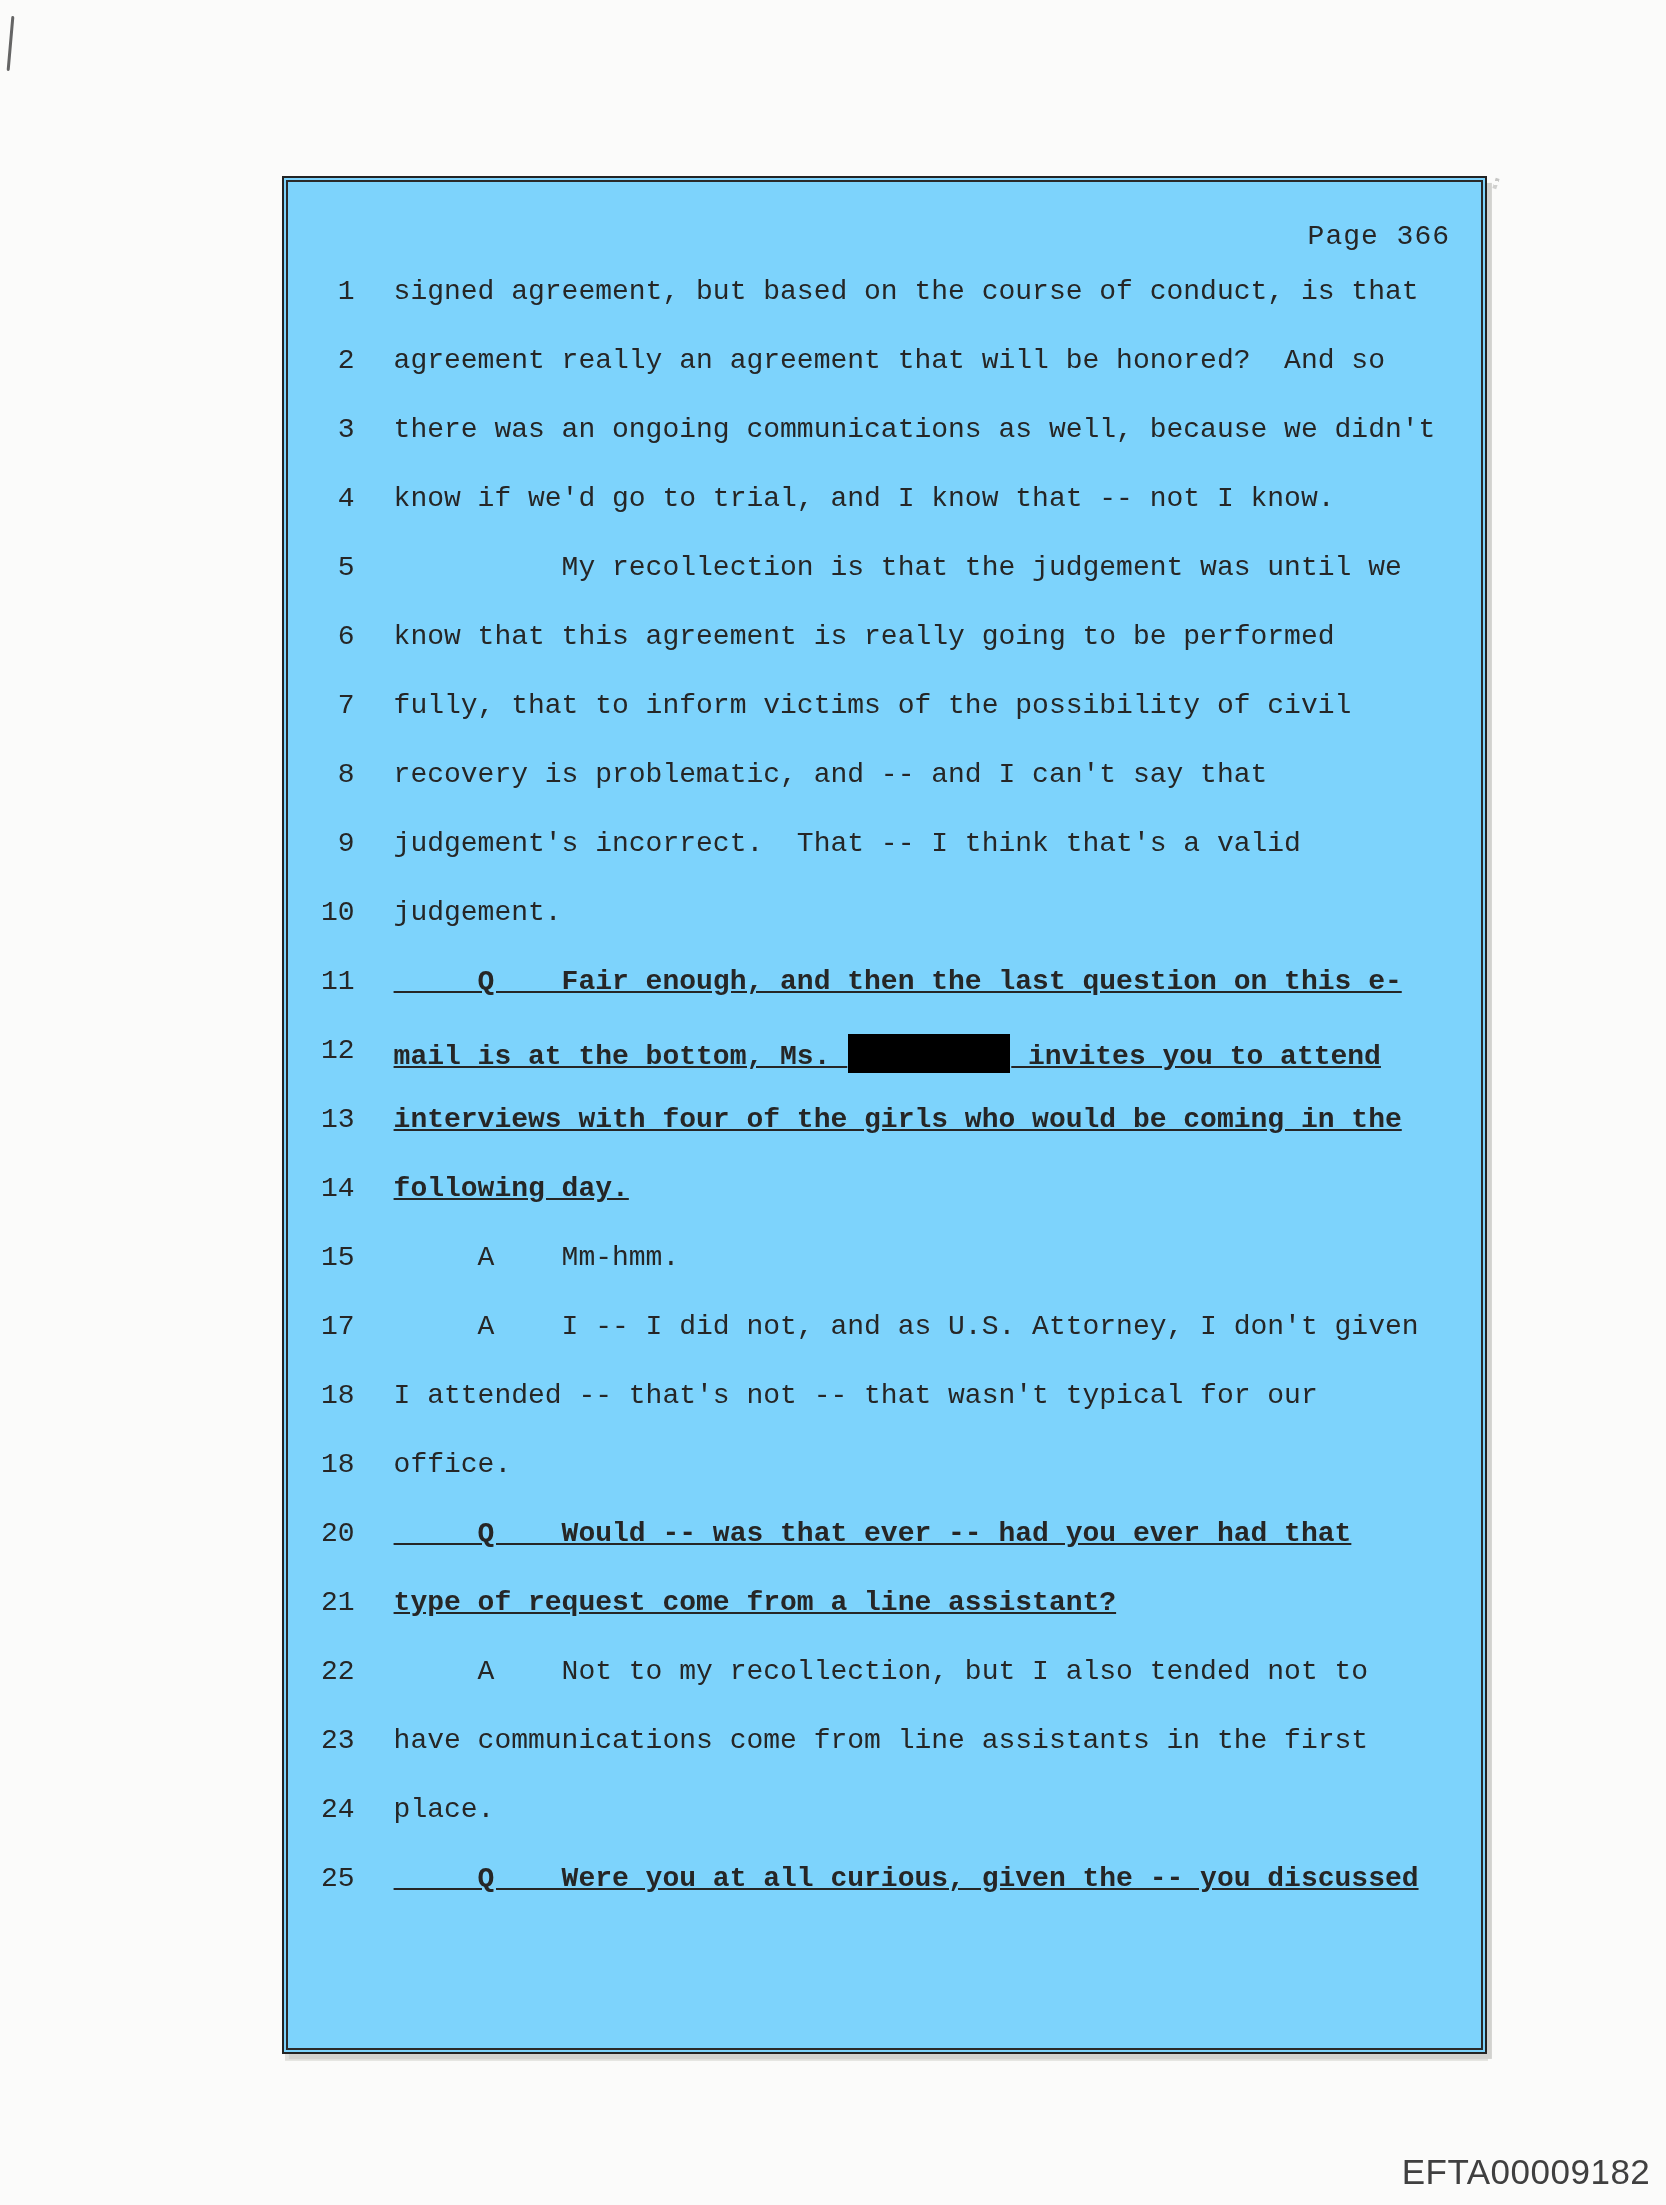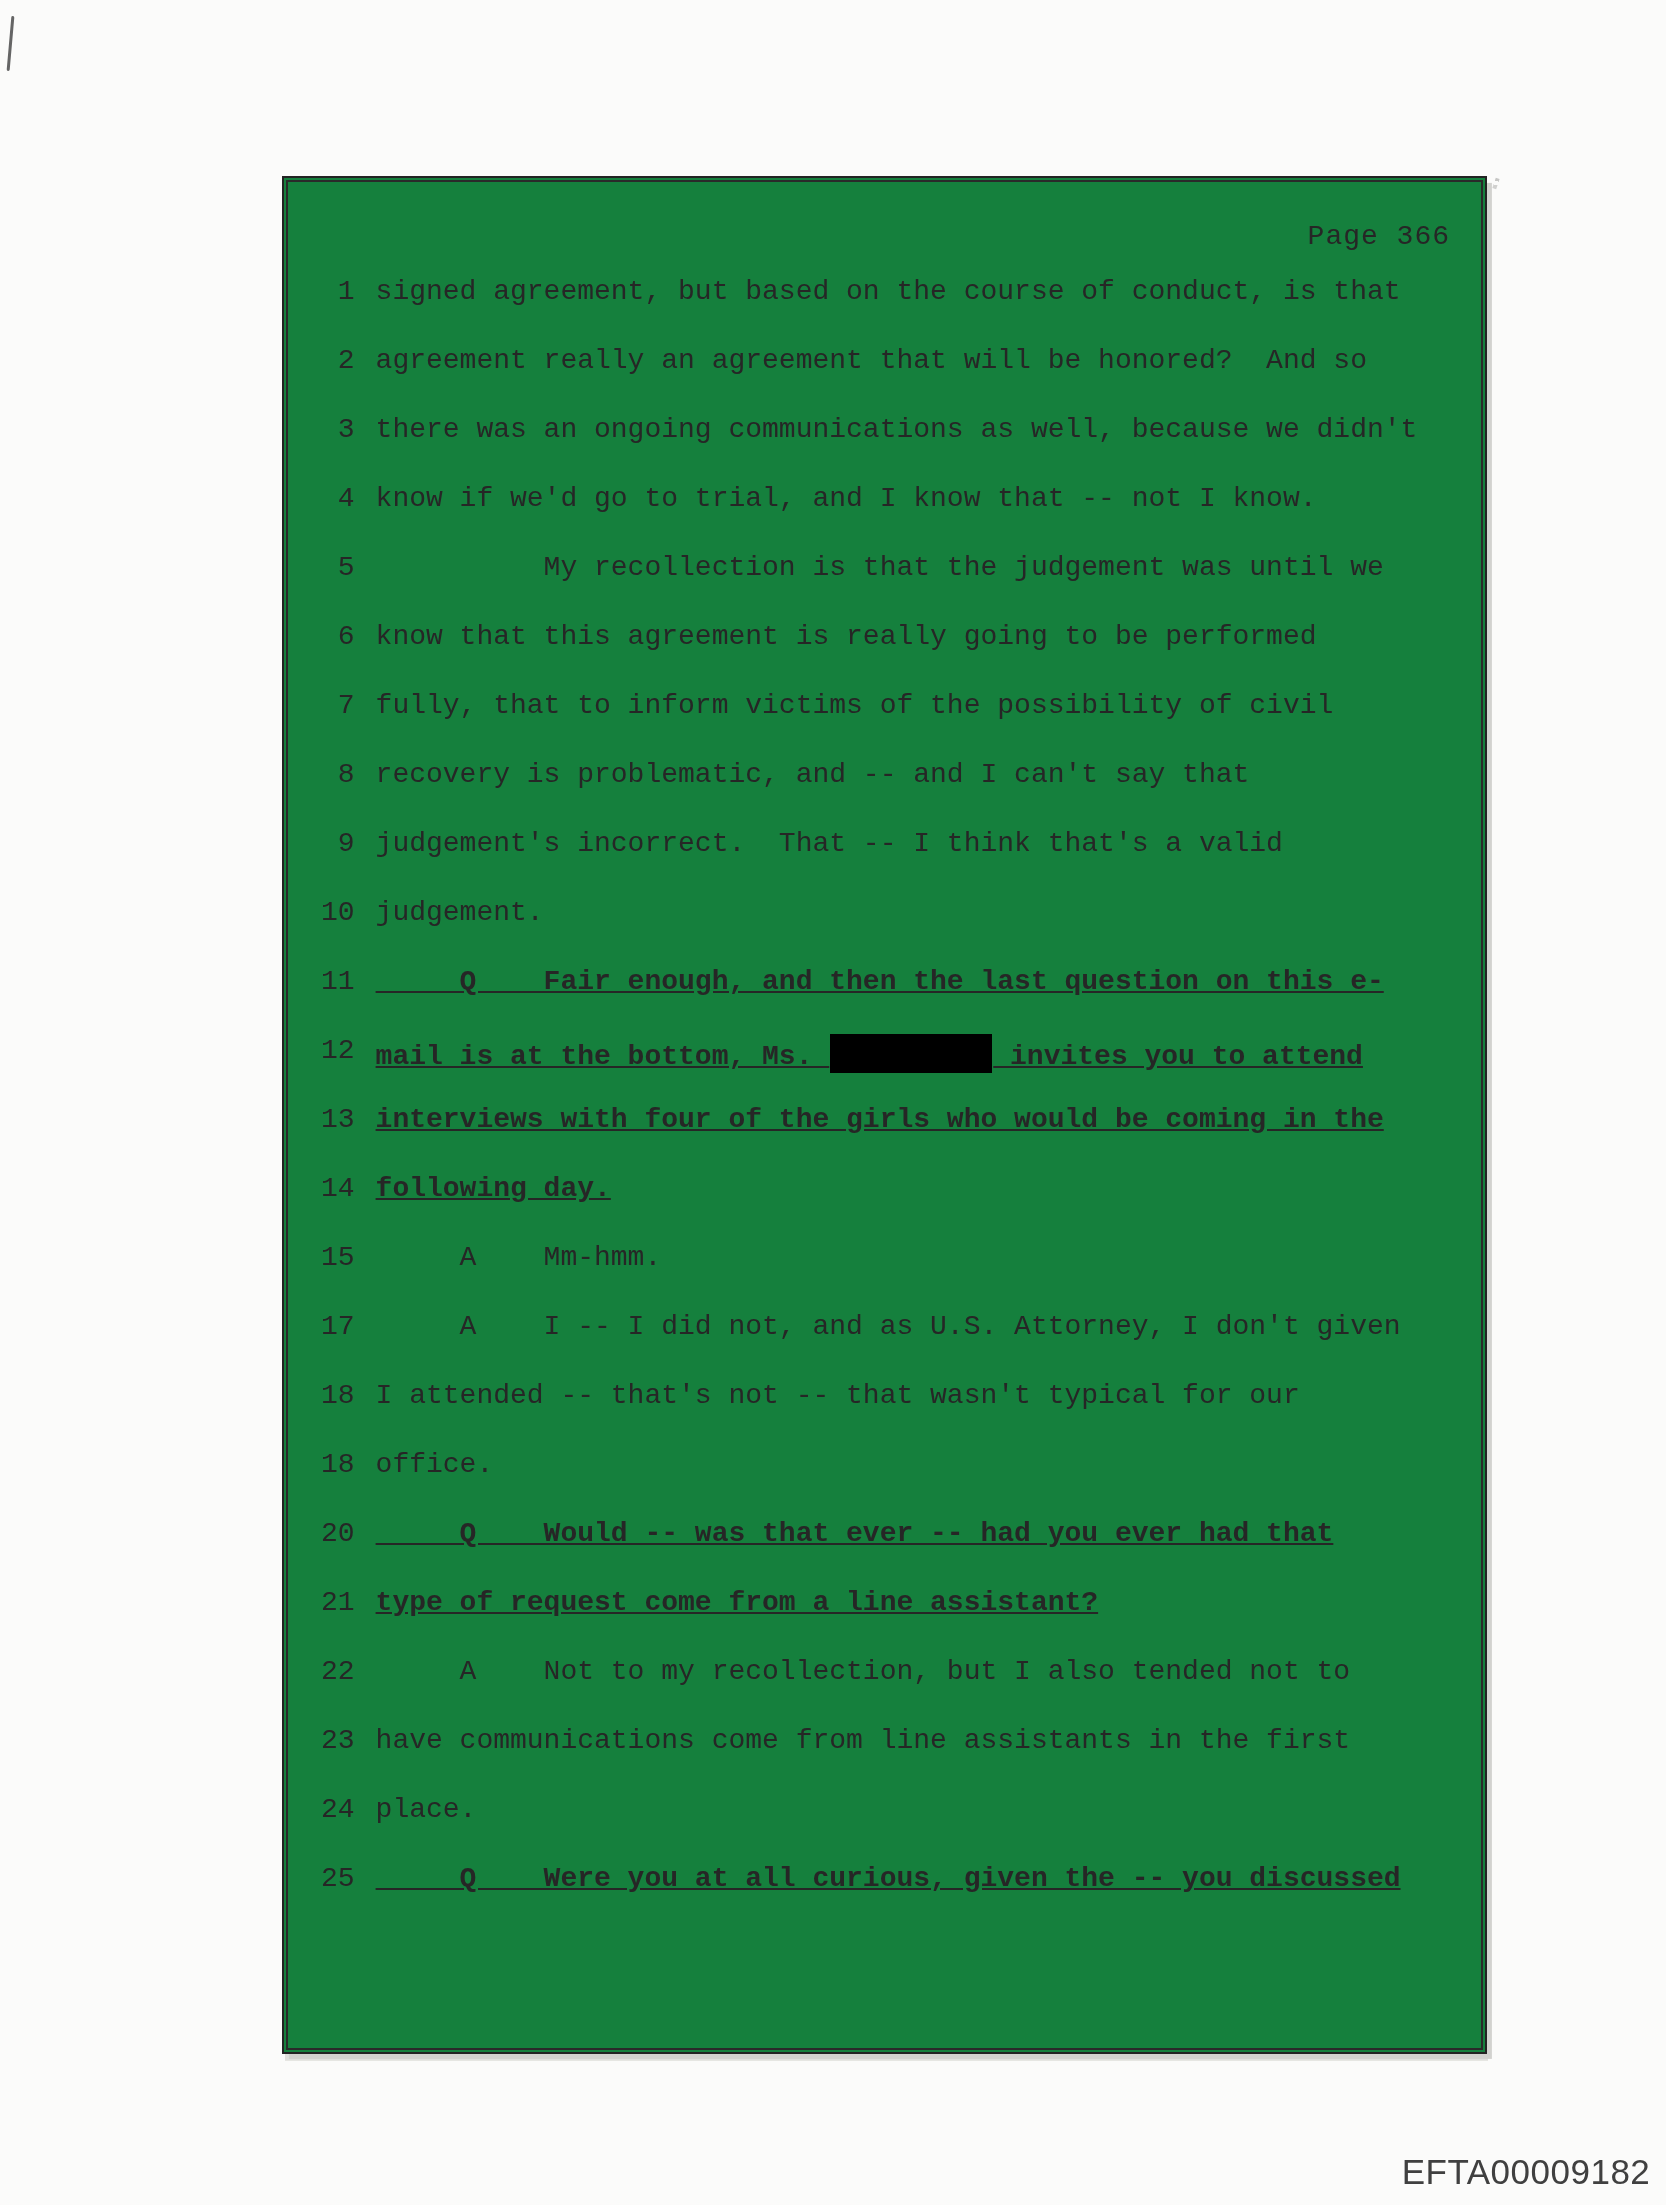--- a/index.html
+++ b/index.html
@@ -27,21 +27,21 @@
     background: linear-gradient(180deg, #b9b9b7 0 2.9px, transparent 2.9px 6.9px, #c6c6c4 6.9px);
     transform: rotate(18deg);
     opacity: .8;
   }
   
   .page-frame {
     position: absolute;
     left: 282px; top: 176px;
     width: 1205px; height: 1878px;
     border: 2.9px solid #232323;
-    background: #15803d;
+    background: #7dd3fc;
     box-shadow: 5.9px 5.9px 0 -1px #d2d2cf, 2px 7.8px 0 -1px #e0e0dd;
   }
   .frame-inner {
     position: absolute; inset: 2px;
     border: 2px solid #2a2a2a;
   }
   .page-label {
     position: absolute;
     top: 43px; right: 35px;
     font-size: 28px;
@@ -60,21 +60,21 @@
     font-size: 28px;
     line-height: 33px;
   }
   .num {
     width: 54px;
     text-align: right;
     flex: 0 0 auto;
     data: none;
   }
   .txt {
-    margin-left: 21px;
+    margin-left: 39px;
     white-space: pre;
   }
   .line.bold .txt { font-weight: bold; text-decoration: underline; }
   .redaction {
     display: inline-block;
     width: 162px; height: 39px;
     background: #040404;
     vertical-align: -8.8px;
     margin: 0 1px;
   }

